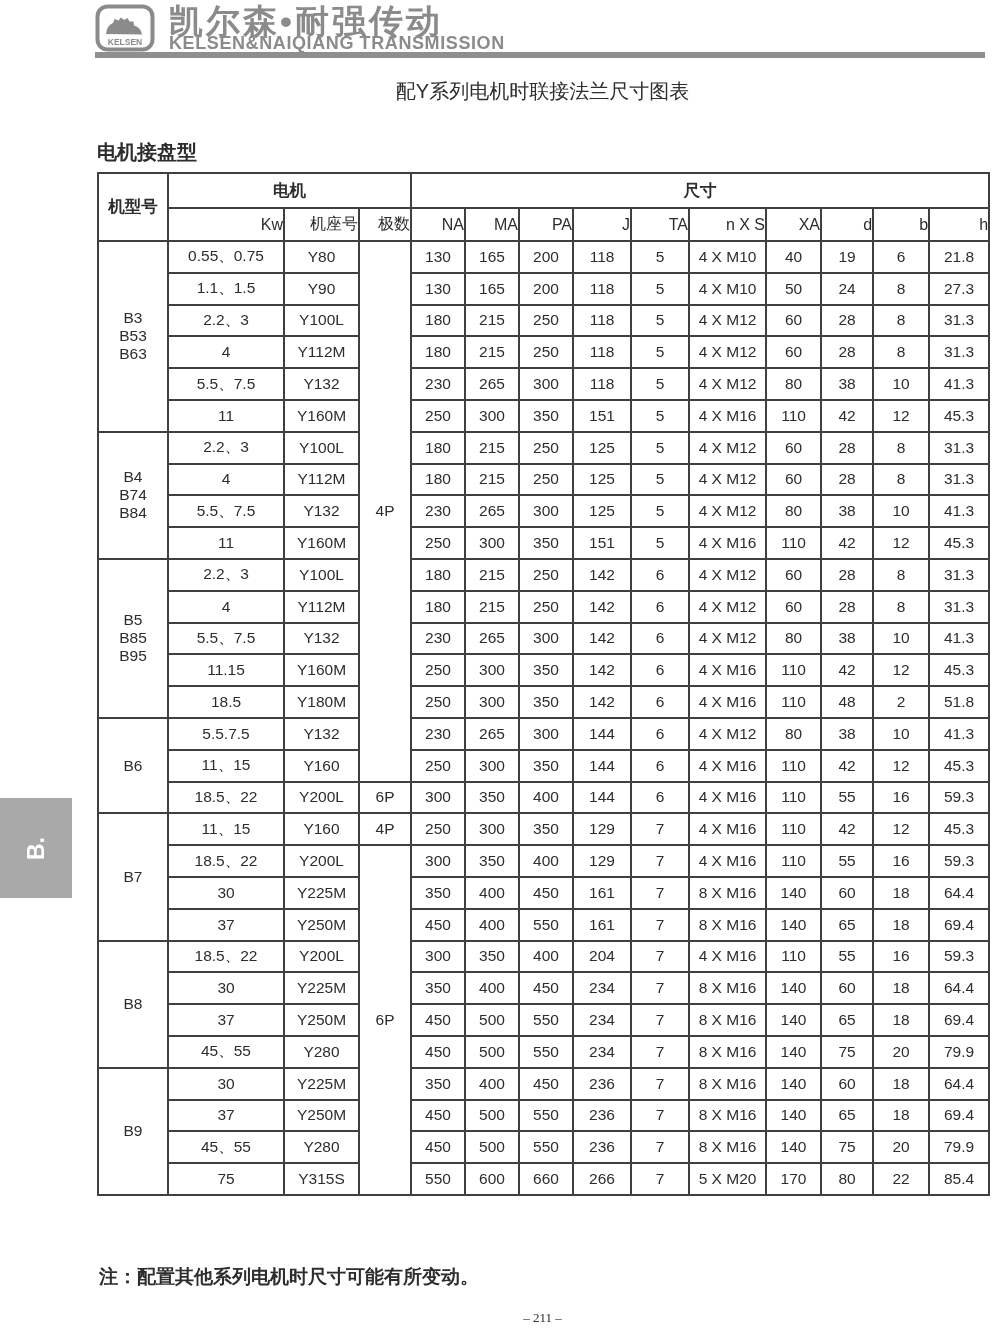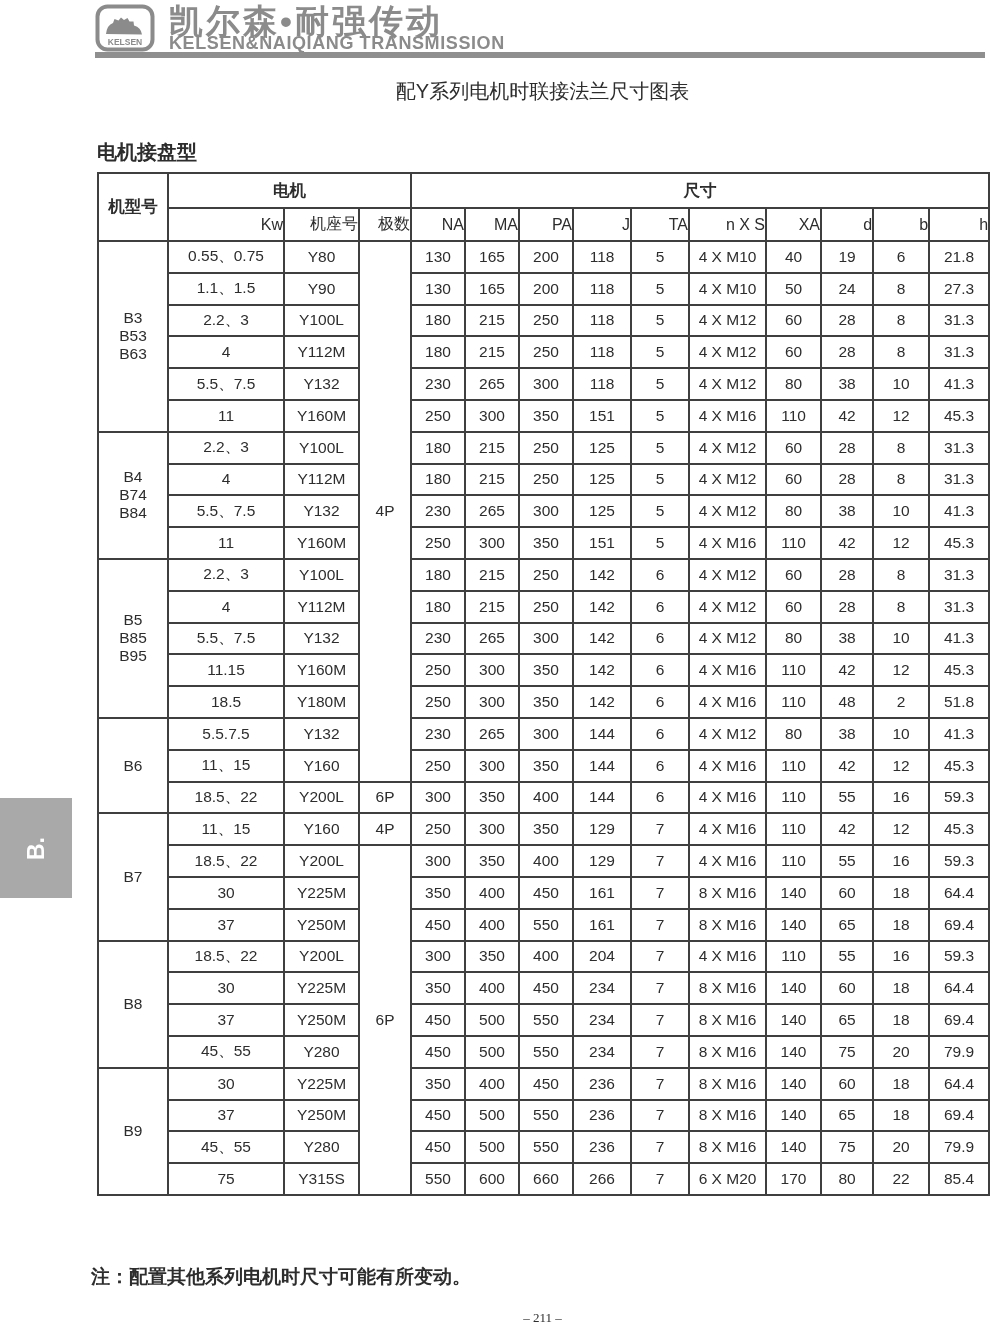--- a/index.html
+++ b/index.html
@@ -22,21 +22,21 @@
   
   .dim-table{position:absolute;left:97px;top:172px;width:891px;border-collapse:collapse;
     table-layout:fixed;border:2px solid #3f3f3f;}
   .dim-table th,.dim-table td{border:2px solid #3f3f3f;text-align:center;vertical-align:middle;
     padding:0;font-weight:normal;font-size:15.5px;color:#2d2d2d;overflow:hidden;}
   .dim-table thead tr:first-child th{height:33px;font-size:16.5px;font-weight:600;}
   .dim-table thead tr.subhead-row th{height:31px;font-size:16px;font-weight:500;text-align:right;}
   .dim-table tbody td{height:29.8px;}
   .model-cell{white-space:pre-line;line-height:18px;font-size:15.5px;}
   
-  .note{position:absolute;left:91px;top:1264px;font-size:19px;font-weight:bold;color:#2d2d2d;}
+  .note{position:absolute;left:99px;top:1264px;font-size:19px;font-weight:bold;color:#2d2d2d;}
   .page-number{position:absolute;left:97px;top:1310px;width:891px;text-align:center;
     font-family:"Liberation Serif","DejaVu Serif",serif;font-size:13px;color:#2d2d2d;}
   
   .side-tab{position:absolute;left:0;top:798px;width:72px;height:100px;background:#a9a9a9;
     display:flex;align-items:center;justify-content:center;}
   .side-tab span{display:block;transform:rotate(-90deg);color:#ffffff;font-size:23px;font-weight:bold;}
 </style>
 </head>
 <body>
 
@@ -520,21 +520,21 @@
         <td>79.9</td>
       </tr>
       <tr>
         <td>75</td>
         <td>Y315S</td>
         <td>550</td>
         <td>600</td>
         <td>660</td>
         <td>266</td>
         <td>7</td>
-        <td>6 X M20</td>
+        <td>5 X M20</td>
         <td>170</td>
         <td>80</td>
         <td>22</td>
         <td>85.4</td>
       </tr>
     </tbody>
 </table>
 
 <div class="note">注：配置其他系列电机时尺寸可能有所变动。</div>
 <div class="page-number">– 211 –</div>

